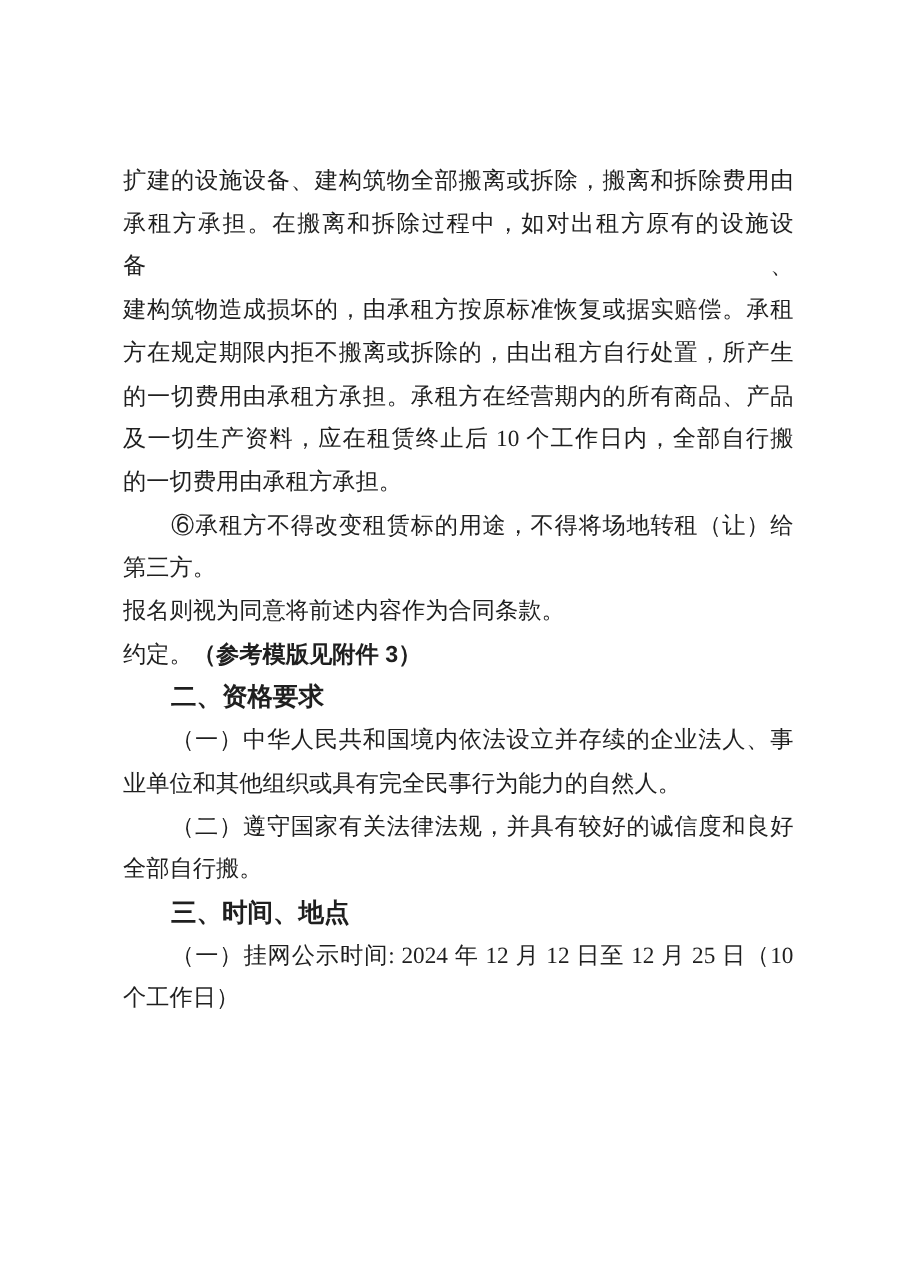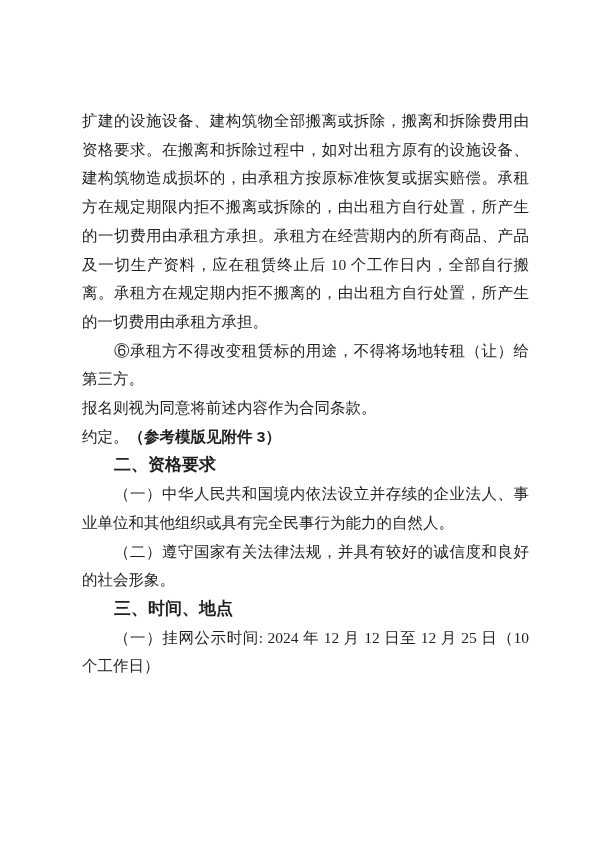--- a/index.html
+++ b/index.html
@@ -57,42 +57,41 @@
     font-weight: 700;
   }
 </style>
 </head>
 <body>
 
 <div class="page">
   <div class="content">
 
     <div class="line j">扩建的设施设备、建构筑物全部搬离或拆除，搬离和拆除费用由</div>
-    <div class="line j">资格要求。在搬离和拆除过程中，如对出租方原有的设施设备、</div>
+    <div class="line j">承租方承担。在搬离和拆除过程中，如对出租方原有的设施设备、</div>
     <div class="line j">建构筑物造成损坏的，由承租方按原标准恢复或据实赔偿。承租</div>
     <div class="line j">方在规定期限内拒不搬离或拆除的，由出租方自行处置，所产生</div>
     <div class="line j">的一切费用由承租方承担。承租方在经营期内的所有商品、产品</div>
     <div class="line j">及一切生产资料，应在租赁终止后 10 个工作日内，全部自行搬</div>
-    <div class="line j">离。承租方在规定期内拒不搬离的，由出租方自行处置，所产生</div>
     <div class="line end">的一切费用由承租方承担。</div>
 
     <div class="line j ind">⑥承租方不得改变租赁标的用途，不得将场地转租（让）给</div>
     <div class="line end">第三方。</div>
 
     <div class="line end">报名则视为同意将前述内容作为合同条款。</div>
 
     <div class="line end"><span>约定。</span><span class="bold-sans">（参考模版见附件 3）</span></div>
 
     <div class="line h ind">二、资格要求</div>
 
     <div class="line j ind">（一）中华人民共和国境内依法设立并存续的企业法人、事</div>
     <div class="line end">业单位和其他组织或具有完全民事行为能力的自然人。</div>
 
     <div class="line j ind">（二）遵守国家有关法律法规，并具有较好的诚信度和良好</div>
-    <div class="line end">的社会形象。</div>
+    <div class="line end">全部自行搬。</div>
 
     <div class="line h ind">三、时间、地点</div>
 
     <div class="line j ind">（一）挂网公示时间: 2024 年 12 月 12 日至 12 月 25 日（10</div>
     <div class="line end">个工作日）</div>
 
   </div>
 </div>
 
 </body></html>

